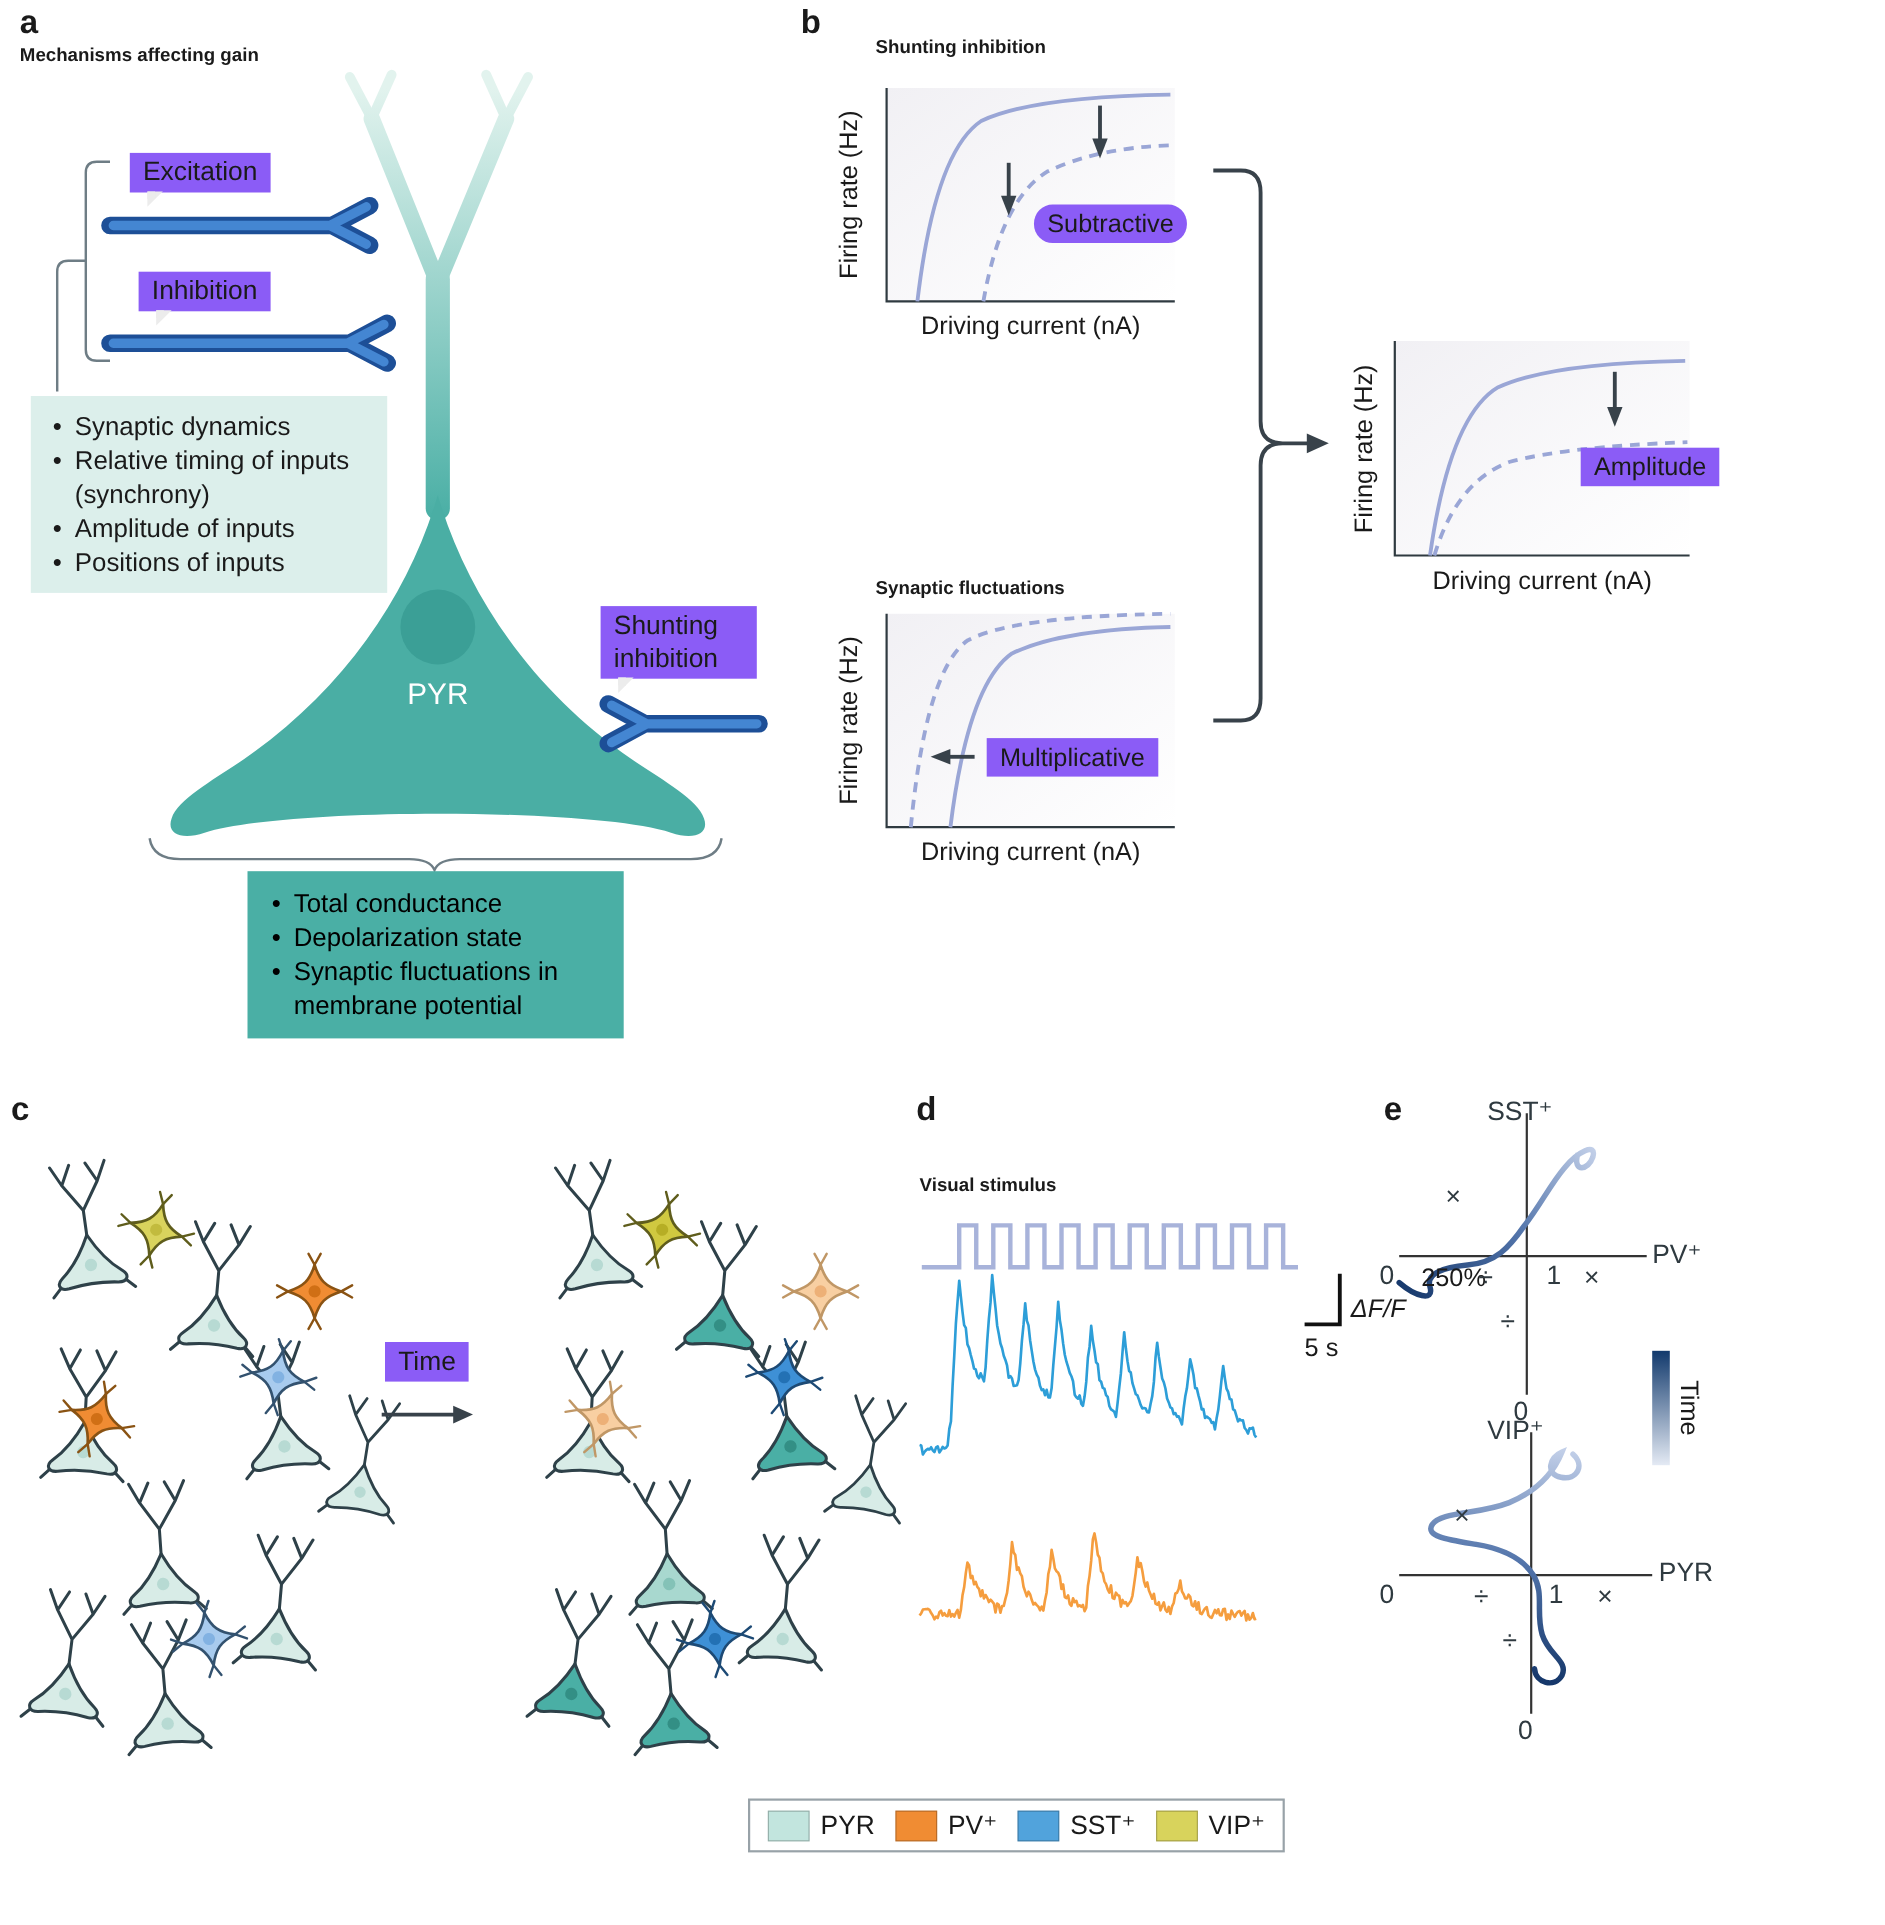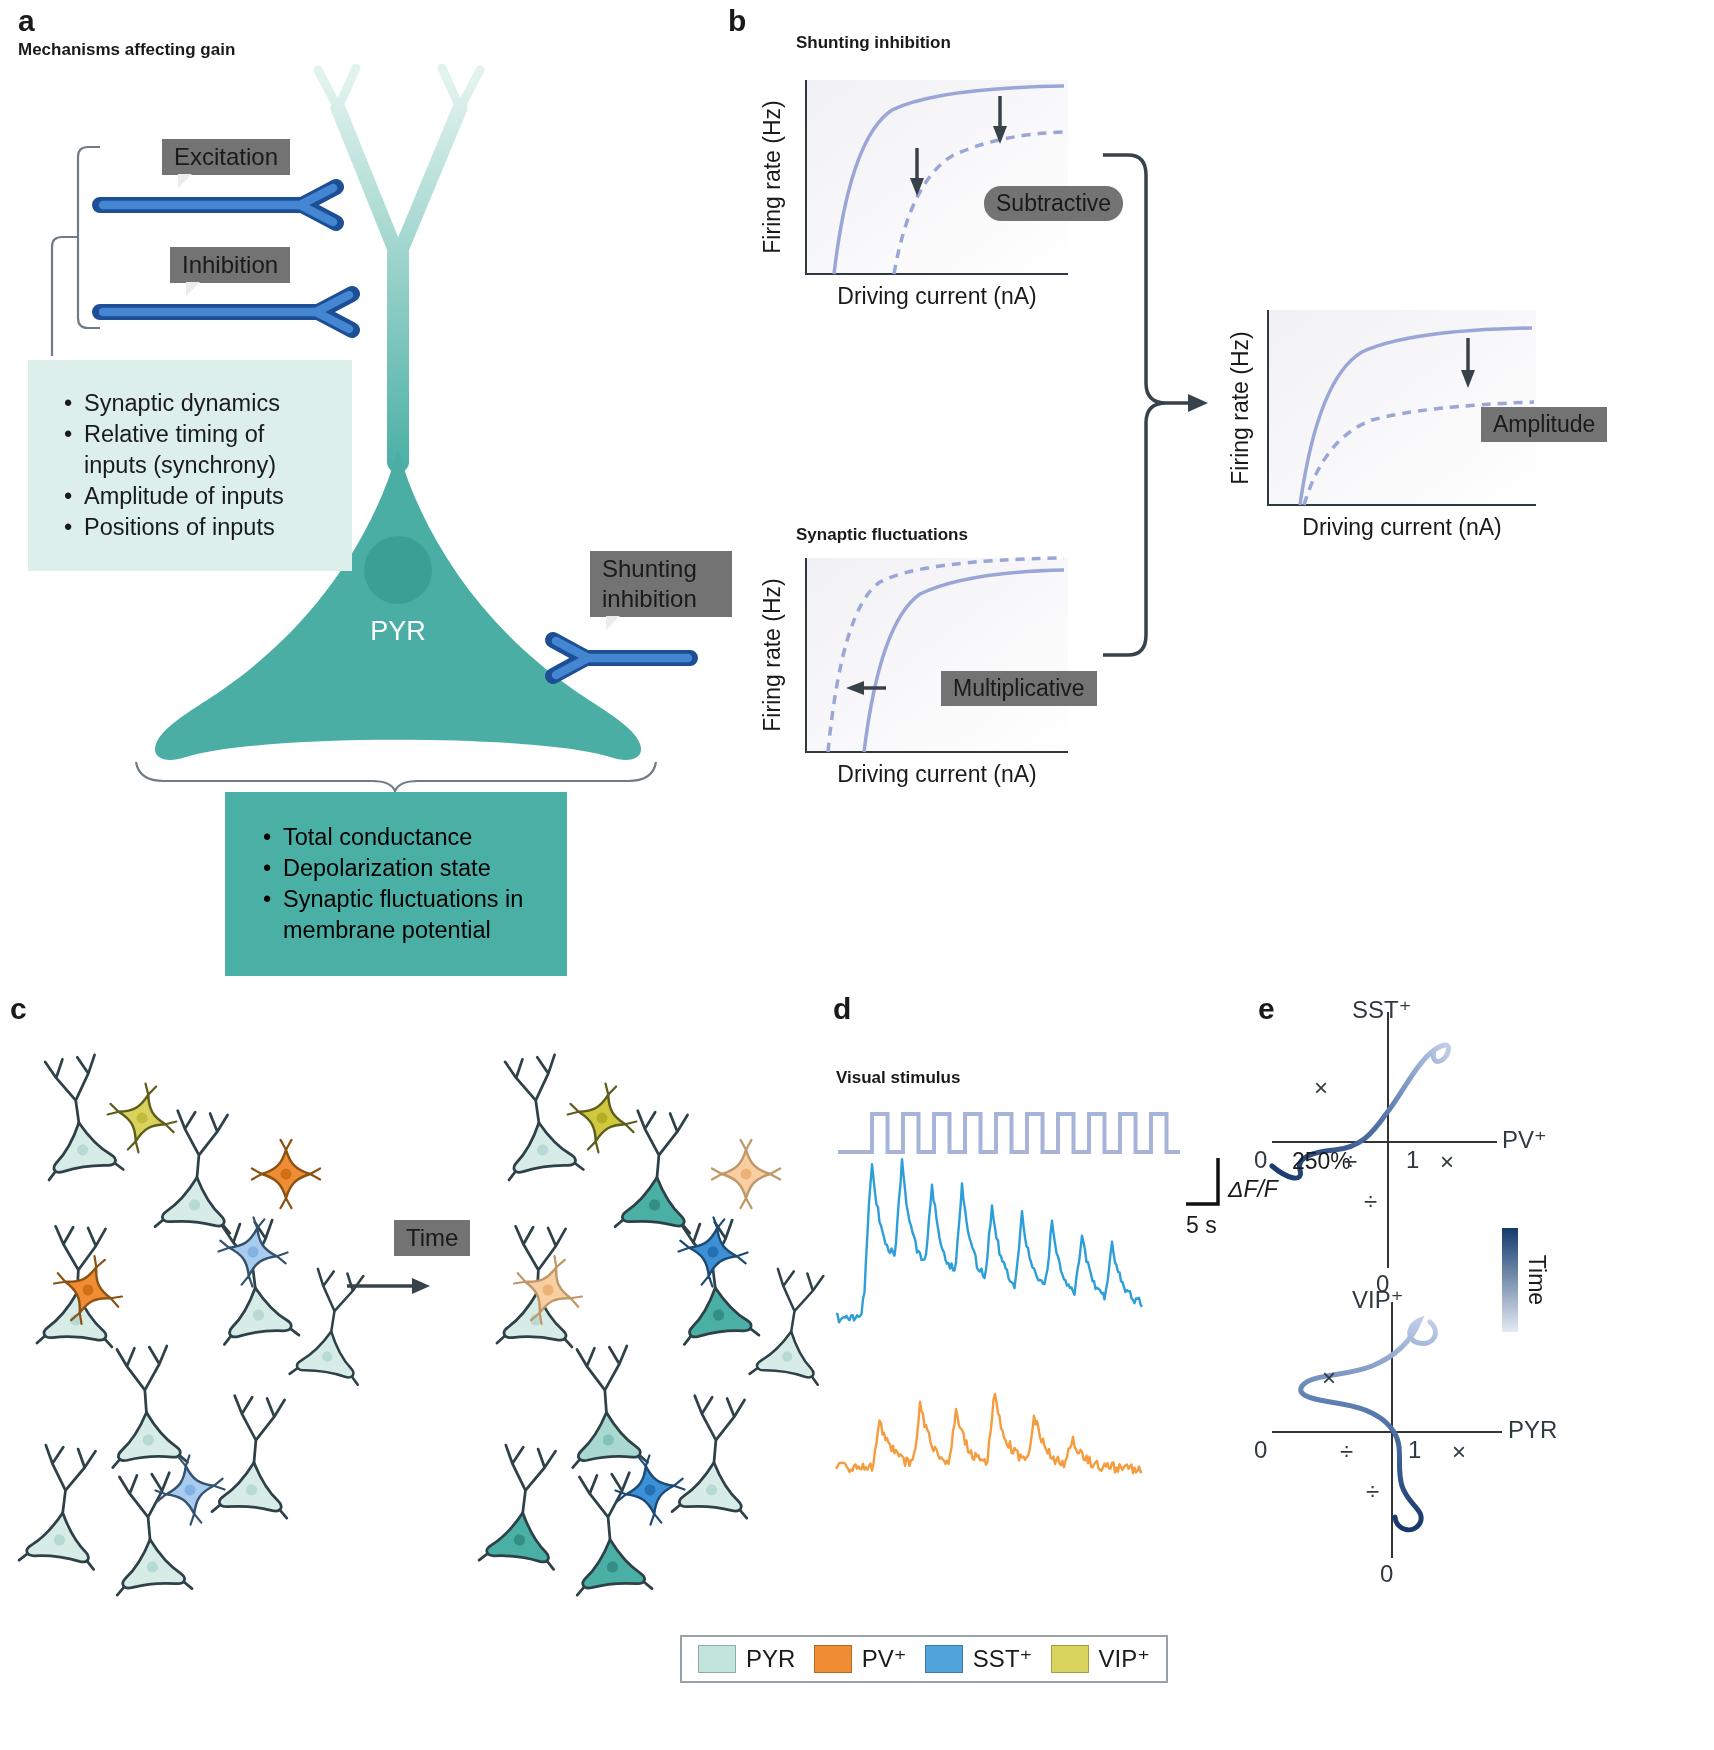--- a/index.html
+++ b/index.html
@@ -1,27 +1,27 @@
 <!DOCTYPE html>
 <html><head>
 <meta charset="utf-8">
 <style>
   html,body{margin:0;padding:0;background:#fff;}
   .canvas{position:relative;width:1714px;height:1750px;background:#fff;overflow:hidden;
           font-family:"Liberation Sans","DejaVu Sans",sans-serif;color:#1a1a1a;}
   .plabel{position:absolute;font-weight:bold;font-size:30px;}
   .btitle{position:absolute;font-weight:bold;font-size:17px;line-height:1.2;}
-  .chip{position:absolute;background:#737373;padding:3px 12px;font-size:23px;line-height:1.25;margin-left:44px;}
+  .chip{position:absolute;background:#8b5cf6;padding:3px 12px;font-size:23px;line-height:1.25;}
   .tail::after{content:"";position:absolute;left:16px;bottom:-13px;border:7px solid transparent;
                border-top-color:#ececec;border-left-color:#ececec;}
   .vlabel{position:absolute;transform:translate(-50%,-50%) rotate(-90deg);white-space:nowrap;font-size:23px;}
   .vlabel-cw{position:absolute;transform:translate(-50%,-50%) rotate(90deg);white-space:nowrap;font-size:23px;}
   .xlabel{position:absolute;font-size:23px;text-align:center;}
   .note-box{position:absolute;background:#dcefeb;padding:12px 16px;font-size:23.5px;line-height:1.32;}
-  .note-box ul,.teal-box ul{margin:16px;padding:0;list-style:none;}
+  .note-box ul,.teal-box ul{margin:0;padding:0;list-style:none;}
   .note-box li,.teal-box li{position:relative;padding-left:24px;}
   .note-box li::before,.teal-box li::before{content:"•";position:absolute;left:4px;}
   .teal-box{position:absolute;background:#4aafa5;color:#000000;padding:14px 18px;font-size:23.5px;line-height:1.32;}
   .pyr-label{position:absolute;color:#fff;font-size:27px;transform:translateX(-50%);}
   .etext{position:absolute;font-size:24px;color:#2f3a40;}
   .italic{font-style:italic;}
   .legend{position:absolute;left:680px;top:1635px;width:452px;display:flex;align-items:center;
           justify-content:space-between;border:2px solid #98a2a8;background:#fff;padding:8px 16px;font-size:24px;}
   .legend-item{display:flex;align-items:center;gap:10px;}
   .swatch{display:inline-block;width:36px;height:26px;border:1px solid rgba(0,0,0,0.25);}

